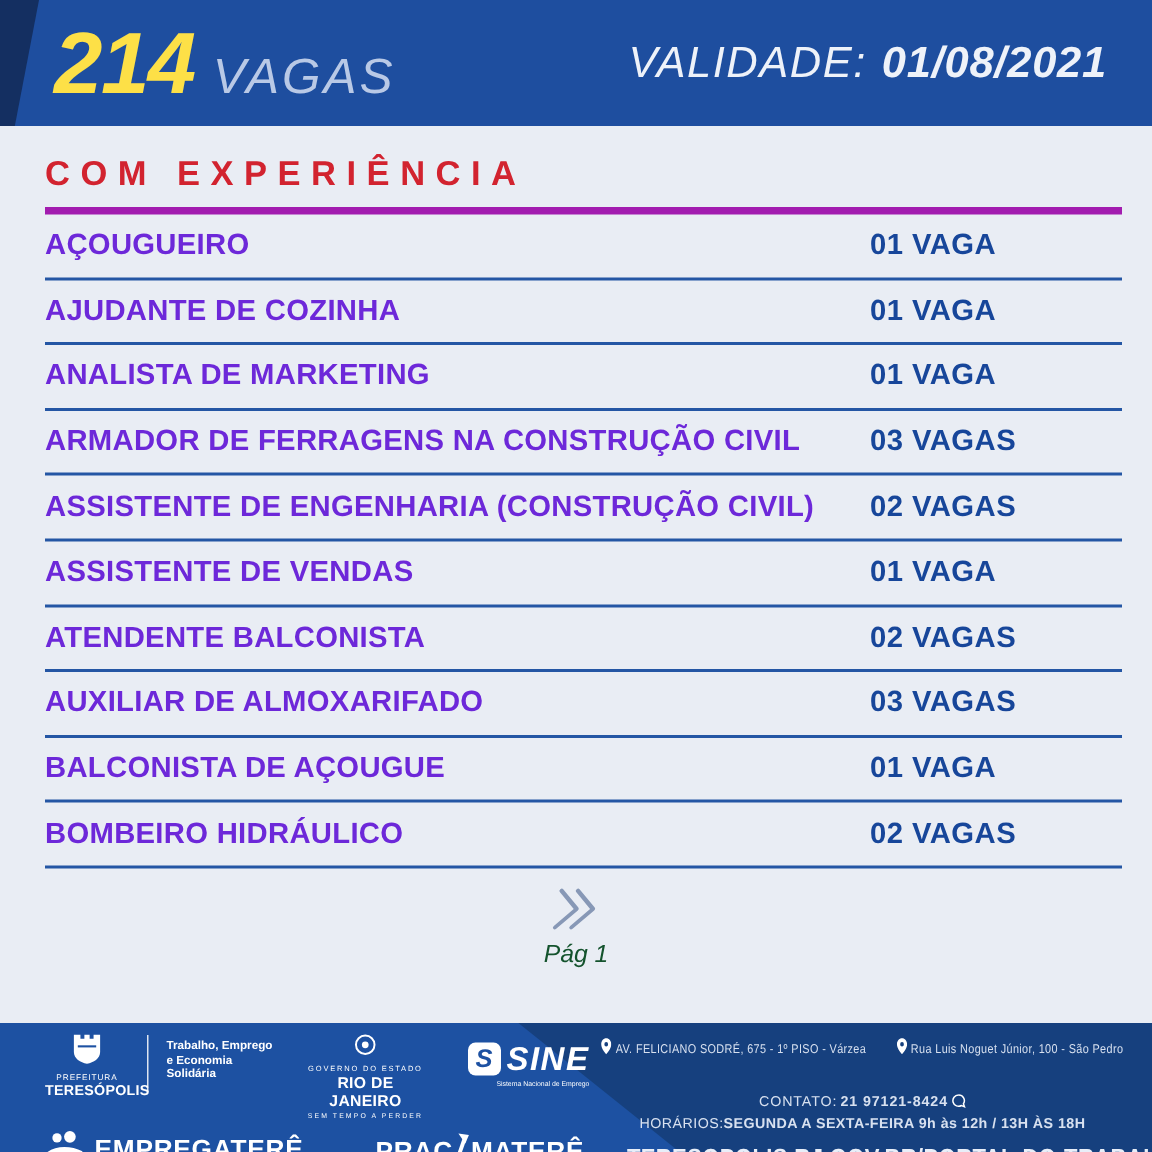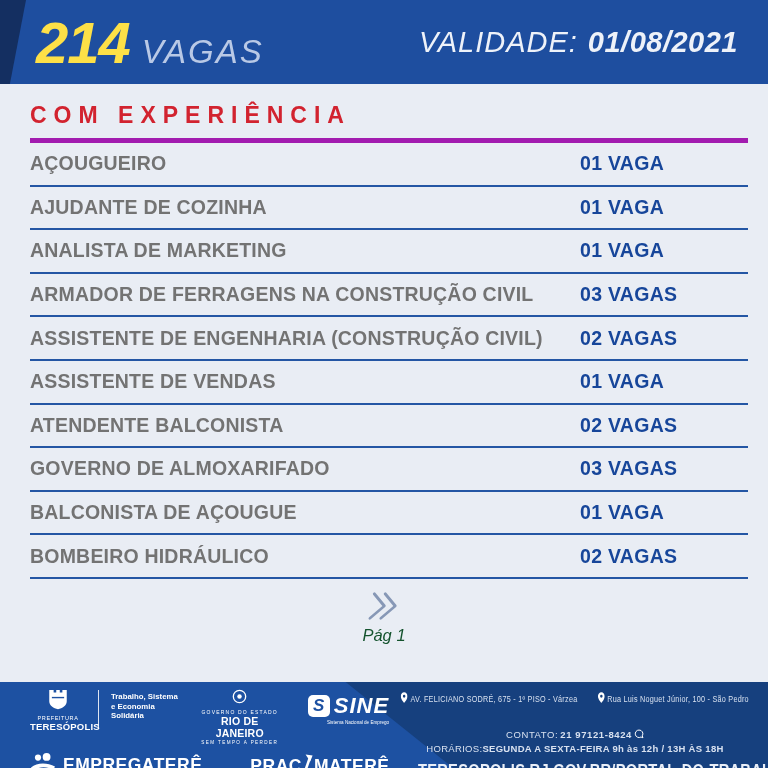--- a/index.html
+++ b/index.html
@@ -15,21 +15,21 @@
   .validity { display:flex; align-items:baseline; gap:10px; font-style:italic; color:#eef2f9; position:relative; }
   .validity-label { font-size:29px; font-weight:400; letter-spacing:1px; }
   .validity-date { font-size:29px; font-weight:bold; letter-spacing:0.5px; }
 
   
   .section-heading { margin:18px 20px 0 30px; padding-bottom:9px; border-bottom:5px solid #a21caf; color:#d2232f; font-weight:bold; font-size:23px; letter-spacing:7px; }
 
   
   .job-list { margin:0 20px 0 30px; }
   .job-row { display:flex; align-items:center; height:43.6px; border-bottom:2px solid #2456a4; }
-  .job-title { flex:1; font-size:19.5px; font-weight:bold; color:#737373; letter-spacing:0.2px; white-space:nowrap; }
+  .job-title { flex:1; font-size:19.5px; font-weight:bold; color:#6d28d9; letter-spacing:0.2px; white-space:nowrap; }
   .job-vacancies { flex:none; width:168px; font-size:19.5px; font-weight:bold; color:#17469a; letter-spacing:0.3px; }
 
   
   .pagination { text-align:center; margin-top:12px; color:#14532d; }
   .chevrons { display:inline-block; transform:skewX(-10deg); }
   .page-label { font-style:italic; font-size:16.5px; margin-top:1px; }
 
   
   .footer { position:absolute; left:0; right:0; bottom:0; height:86px; background:#16407e; color:#fff; }
   .footer::before { content:""; position:absolute; inset:0; background:#1d51a2; clip-path:polygon(0 0,45% 0,59% 100%,0 100%); }
@@ -112,21 +112,21 @@
       <span class="job-title">ASSISTENTE DE VENDAS</span>
       <span class="job-vacancies">01 VAGA</span>
     </div>
 
     <div class="job-row">
       <span class="job-title">ATENDENTE BALCONISTA</span>
       <span class="job-vacancies">02 VAGAS</span>
     </div>
 
     <div class="job-row">
-      <span class="job-title">GOVERNO DE ALMOXARIFADO</span>
+      <span class="job-title">AUXILIAR DE ALMOXARIFADO</span>
       <span class="job-vacancies">03 VAGAS</span>
     </div>
 
     <div class="job-row">
       <span class="job-title">BALCONISTA DE AÇOUGUE</span>
       <span class="job-vacancies">01 VAGA</span>
     </div>
 
     <div class="job-row">
       <span class="job-title">BOMBEIRO HIDRÁULICO</span>
@@ -153,21 +153,21 @@
             <svg width="24" height="21" viewBox="0 0 26 24" fill="#ffffff">
               <path d="M3 1h5v3h3V1h4v3h3V1h5v13c0 5-5 8-10 9-5-1-10-4-10-9z"></path>
               <rect x="6" y="9" width="14" height="1.6" fill="#1d51a2"></rect>
             </svg>
           </span>
           <div class="pref-small">PREFEITURA</div>
           <div class="pref-name">TERESÓPOLIS</div>
         </div>
         <div class="vdivider"></div>
         <div class="secretaria">
-          <div>Trabalho, Sistema</div>
+          <div>Trabalho, Emprego</div>
           <div>e Economia</div>
           <div>Solidária</div>
         </div>
         <div class="gov-block">
           <span>
             <svg width="15" height="15" viewBox="0 0 16 16">
               <circle cx="8" cy="8" r="6.6" fill="none" stroke="#ffffff" stroke-width="1.4"></circle>
               <circle cx="8" cy="8" r="2.4" fill="#ffffff"></circle>
             </svg>
           </span>

